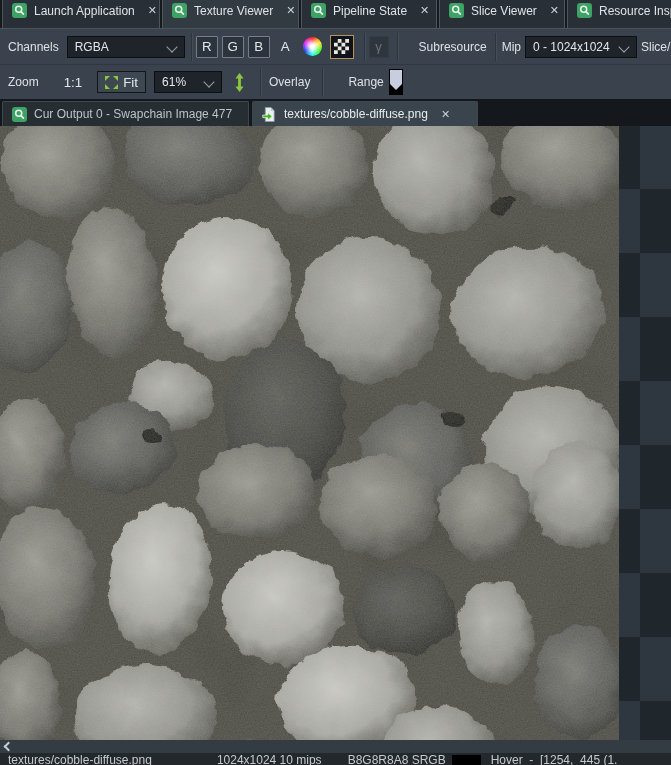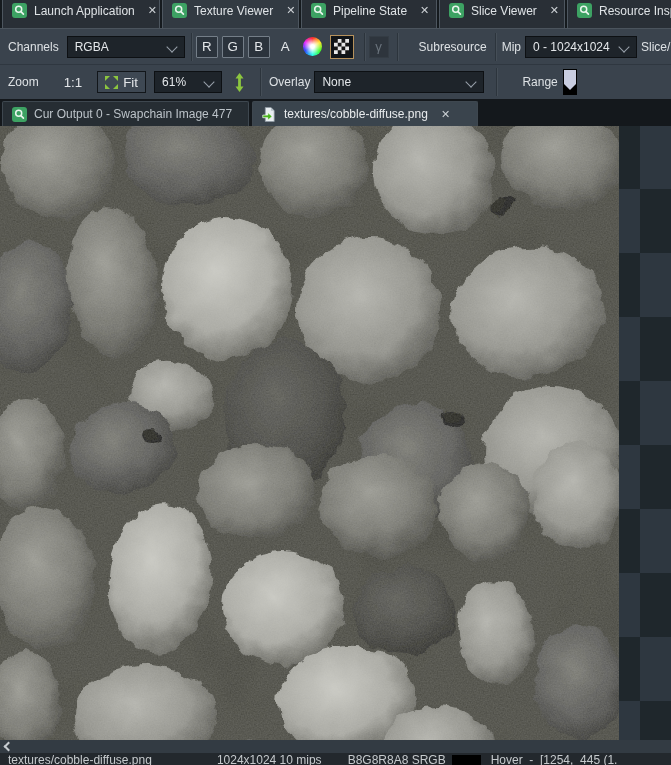--- a/index.html
+++ b/index.html
@@ -232,23 +232,20 @@
   </div>
   <button class="iconbtn" style="margin-left:8px">
     <svg width="11" height="19" viewBox="0 0 11 19">
       <path d="M5.5 0 L1.5 5.5 L9.5 5.5 Z" fill="#8cc63f"></path>
       <rect x="4.1" y="5" width="2.8" height="9" fill="#8cc63f"></rect>
       <path d="M5.5 19 L1.5 13.5 L9.5 13.5 Z" fill="#8cc63f"></path>
     </svg>
   </button>
   <div class="vsep" style="margin-left:12px"></div>
   <span class="tlabel" style="margin-left:8px">Overlay</span>
-  <div class="combo" style="margin-left:4px;width:170px">
-    <span>None</span>
-  </div>
   <div class="vsep" style="margin-left:12px"></div>
   <span class="tlabel" style="margin-left:25px">Range</span>
   <div class="rangewidget" style="margin-left:5px">
     <svg width="14" height="26" viewBox="0 0 14 26">
       <polygon points="1,1 13,1 13,15 7,21 1,15" fill="#c9cde0"></polygon>
     </svg>
   </div>
 </div>
 
 <div class="doc-tabbar">

